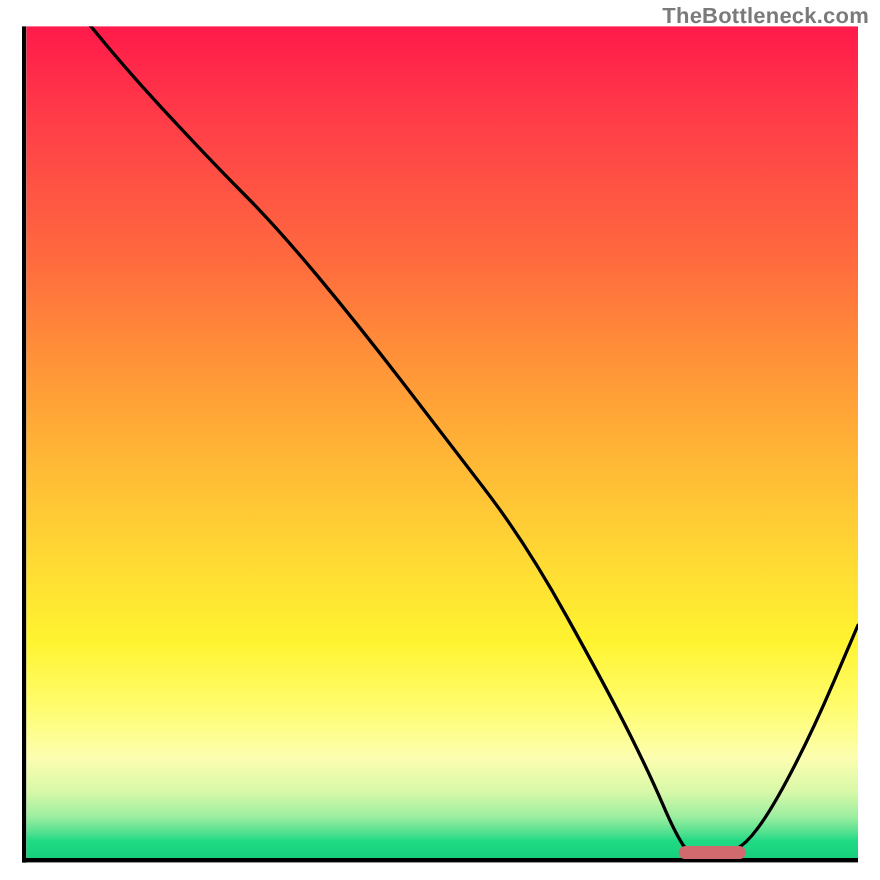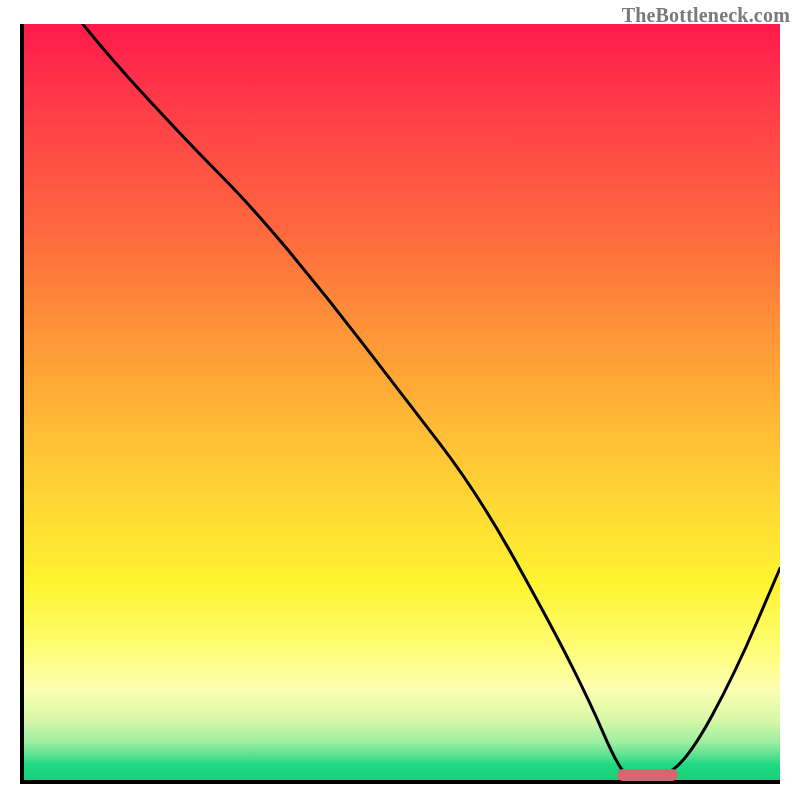--- a/index.html
+++ b/index.html
@@ -1,21 +1,21 @@
 <!DOCTYPE html>
 <html><head>
 <meta charset="utf-8">
 <style>
   * { margin: 0; padding: 0; box-sizing: border-box; }
   html, body { width: 800px; height: 800px; overflow: hidden; background: #fff; }
   .wrap { position: relative; width: 800px; height: 800px; }
   .watermark {
     position: absolute;
     top: 4px; right: 10px;
-    font-family: Liberation Serif, serif;
+    font-family: Liberation Sans, sans-serif;
     font-size: 20px;
     font-weight: bold;
     color: #7a7a7a;
     letter-spacing: 0.2px;
   }
   .plot {
     position: absolute;
     left: 20px; top: 24px;
     width: 760px; height: 760px;
     border-left: 4px solid #000;

